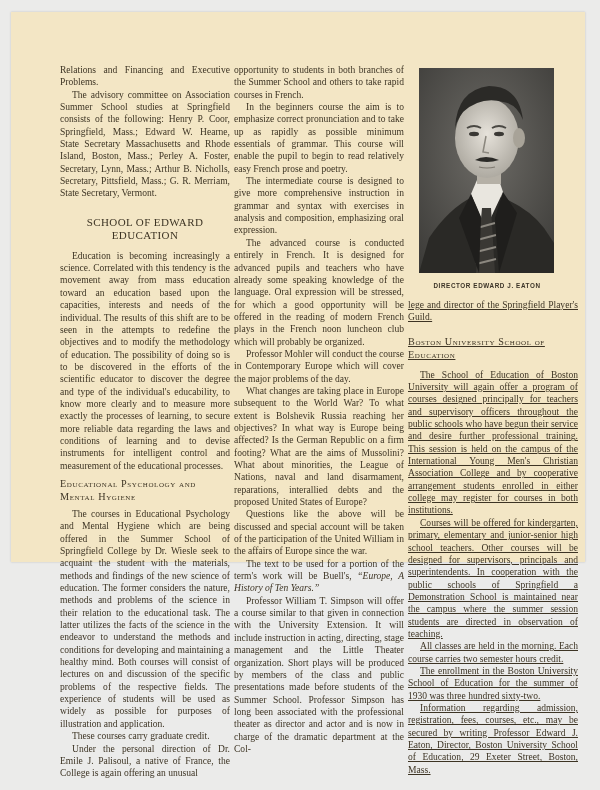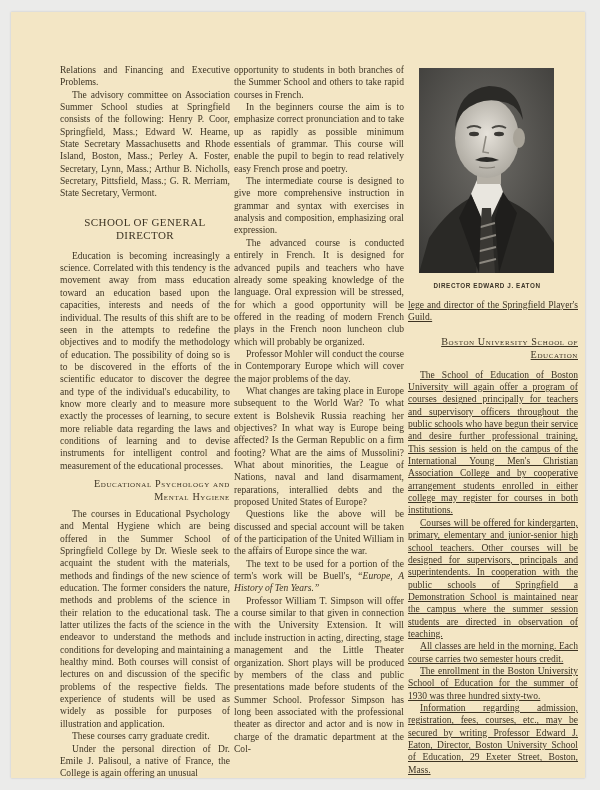--- a/index.html
+++ b/index.html
@@ -7,21 +7,21 @@
     width: 600px; height: 790px;
     background: #ebebea;
     position: relative;
     overflow: hidden;
     font-family: "Liberation Serif", "DejaVu Serif", serif;
     color: #3d3424;
   }
   .page {
     position: absolute;
     left: 11px; top: 12px;
-    width: 574px; height: 766px;
+    width: 574px; height: 550px;
     background: #f3e6c5;
     box-shadow: 0 0 2px rgba(0,0,0,0.18);
   }
   .col {
     position: absolute;
     top: 51px;
     width: 170px;
     font-size: 9.55px;
     line-height: 12.35px;
     text-align: justify;
@@ -36,21 +36,21 @@
     font-weight: normal;
     text-align: center;
     font-size: 11px;
     letter-spacing: 0.4px;
     line-height: 13.5px;
     margin: 16px 0 7px 0;
   }
   h3.sc {
     font-weight: normal;
     font-variant: small-caps;
-    text-align: right;
+    text-align: left;
     font-size: 10.2px;
     letter-spacing: 0.6px;
     line-height: 13px;
     margin: 5px 0 5px 0;
   }
   h3.sc.gap { margin-top: 11px; margin-bottom: 8px; }
   .photo-wrap {
     position: absolute;
     left: 408px; top: 56px;
     width: 135px; height: 205px;
@@ -74,21 +74,21 @@
 </style>
 </head>
 <body>
 
 <div class="page">
 
   <div class="col col1">
     <p class="noindent">Relations and Financing and Executive Problems.</p>
     <p>The advisory committee on Association Summer School studies at Springfield consists of the following: Henry P. Coor, Springfield, Mass.; Edward W. Hearne, State Secretary Massachusetts and Rhode Island, Boston, Mass.; Perley A. Foster, Secretary, Lynn, Mass.; Arthur B. Nicholls, Secretary, Pittsfield, Mass.; G. R. Merriam, State Secretary, Vermont.</p>
 
-    <h2 class="major">SCHOOL OF GENERAL DIRECTOR</h2>
+    <h2 class="major">SCHOOL OF EDWARD EDUCATION</h2>
     <p>Education is becoming increasingly a science. Correlated with this tendency is the movement away from mass education toward an education based upon the capacities, interests and needs of the individual. The results of this shift are to be seen in the attempts to redefine the objectives and to modify the methodology of education. The possibility of doing so is to be discovered in the efforts of the scientific educator to discover the degree and type of the individual's educability, to know more clearly and to measure more exactly the processes of learning, to secure more reliable data regarding the laws and conditions of learning and to devise instruments for intelligent control and measurement of the educational processes.</p>
 
     <h3 class="sc">Educational Psychology and Mental Hygiene</h3>
     <p>The courses in Educational Psychology and Mental Hygiene which are being offered in the Summer School of Springfield College by Dr. Wiesle seek to acquaint the student with the materials, methods and findings of the new science of education. The former considers the nature, methods and problems of the science in their relation to the educational task. The latter utilizes the facts of the science in the endeavor to understand the methods and conditions for developing and maintaining a healthy mind. Both courses will consist of lectures on and discussion of the specific problems of the respective fields. The experience of students will be used as widely as possible for purposes of illustration and application.</p>
     <p>These courses carry graduate credit.</p>
 
     <p>Under the personal direction of Dr. Emile J. Palisoul, a native of France, the College is again offering an unusual</p>
   </div>
 
   <div class="col col2">

